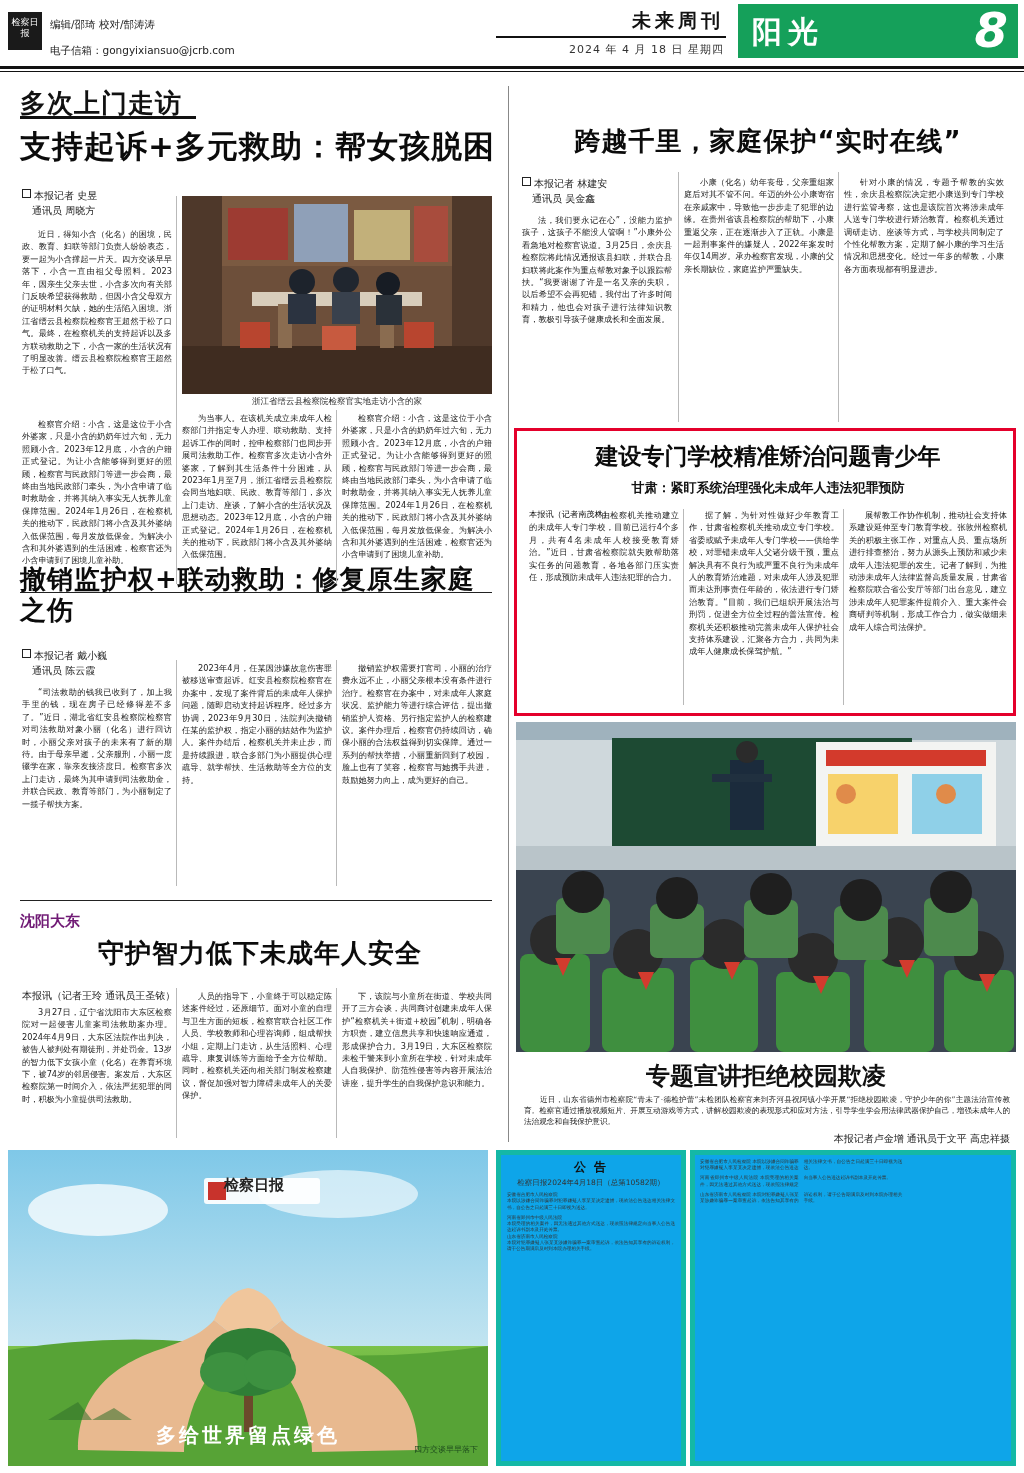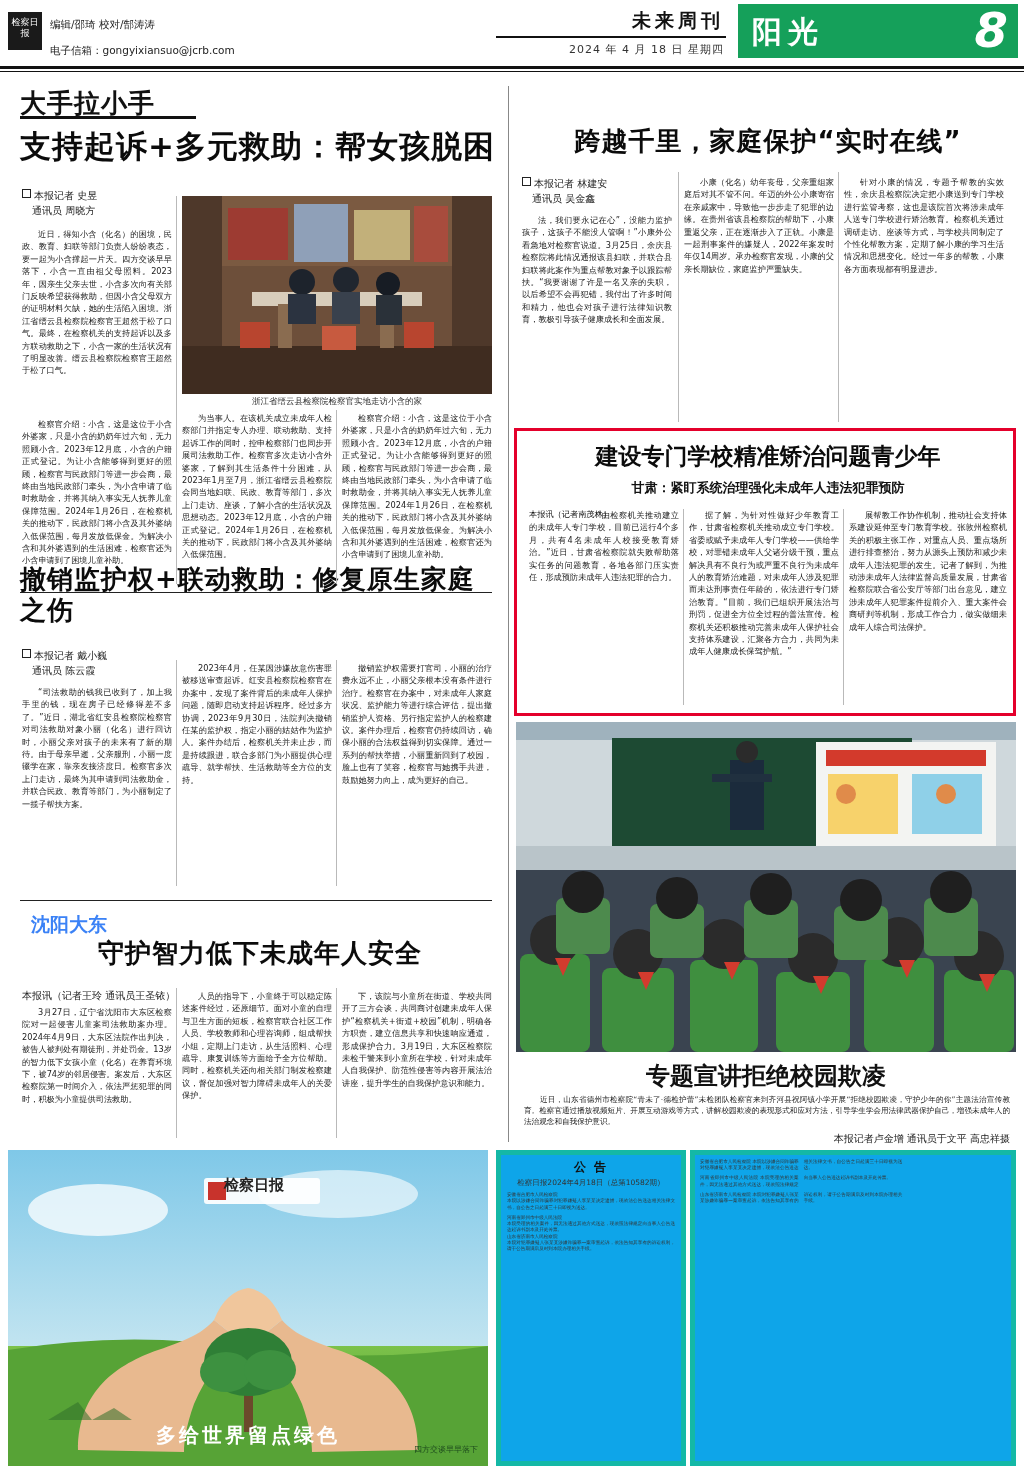--- a/index.html
+++ b/index.html
@@ -78,21 +78,21 @@
 
     <div class="mh-green">
       <div class="mh-green-label">阳光</div>
       <div class="mh-pagenum">8</div>
     </div>
     <div class="mh-rule"></div>
     <div class="mh-rule2"></div>
   </div>
 
   <div class="seclogo">
-    <div class="txt">大手拉小手</div>
+    <div class="txt">多次上门走访</div>
     <div class="bar"></div>
   </div>
 
   <div style="position:absolute;left:20px;top:128px;width:480px;" class="h1">支持起诉+多元救助：帮女孩脱困</div>
 
   <div class="byline" style="position:absolute;left:22px;top:188px;width:110px;">
     <div class="row"><span class="sq"></span><span>本报记者  史昱</span></div>
     <div class="row" style="padding-left:10px;"><span>通讯员  周晓方</span></div>
   </div>
 
@@ -134,21 +134,21 @@
   <div class="byline" style="position:absolute;left:22px;top:648px;width:120px;">
     <div class="row"><span class="sq"></span><span>本报记者  戴小巍</span></div>
     <div class="row" style="padding-left:10px;"><span>通讯员  陈云霞</span></div>
   </div>
 
   <div class="col" style="left:22px;top:686px;width:150px;height:200px;">“司法救助的钱我已收到了，加上我手里的钱，现在房子已经修得差不多了。”近日，湖北省红安县检察院检察官对司法救助对象小丽（化名）进行回访时，小丽父亲对孩子的未来有了新的期待。由于母亲早逝，父亲服刑，小丽一度辍学在家，靠亲友接济度日。检察官多次上门走访，最终为其申请到司法救助金，并联合民政、教育等部门，为小丽制定了一揽子帮扶方案。</div>
   <div class="col" style="left:182px;top:662px;width:150px;height:224px;">2023年4月，任某因涉嫌故意伤害罪被移送审查起诉。红安县检察院检察官在办案中，发现了案件背后的未成年人保护问题，随即启动支持起诉程序。经过多方协调，2023年9月30日，法院判决撤销任某的监护权，指定小丽的姑姑作为监护人。案件办结后，检察机关并未止步，而是持续跟进，联合多部门为小丽提供心理疏导、就学帮扶、生活救助等全方位的支持。</div>
   <div class="col" style="left:342px;top:662px;width:150px;height:224px;">撤销监护权需要打官司，小丽的治疗费永远不止，小丽父亲根本没有条件进行治疗。检察官在办案中，对未成年人家庭状况、监护能力等进行综合评估，提出撤销监护人资格、另行指定监护人的检察建议。案件办理后，检察官仍持续回访，确保小丽的合法权益得到切实保障。通过一系列的帮扶举措，小丽重新回到了校园，脸上也有了笑容，检察官与她携手共进，鼓励她努力向上，成为更好的自己。</div>
 
   <div class="hline" style="left:20px;top:900px;width:472px;"></div>
-  <div style="position:absolute;left:20px;top:912px;font-size:19px;font-weight:bold;color:#3b82f6;margin-left:11px;">沈阳大东</div>
+  <div style="position:absolute;left:20px;top:912px;font-size:15px;font-weight:bold;color:#701a75;">沈阳大东</div>
   <div style="position:absolute;left:20px;top:938px;width:480px;text-align:center;" class="h2">守护智力低下未成年人安全</div>
 
   <div class="byline" style="position:absolute;left:22px;top:988px;width:220px;">
     <div class="row"><span>本报讯（记者王玲</span>
       <span>通讯员王圣铱）</span></div>
   </div>
 
   <div class="col" style="left:22px;top:1006px;width:150px;height:130px;">3月27日，辽宁省沈阳市大东区检察院对一起侵害儿童案司法救助案办理。2024年4月9日，大东区法院作出判决，被告人被判处有期徒刑，并处罚金。13岁的智力低下女孩小童（化名）在养育环境下，被74岁的邻居侵害。案发后，大东区检察院第一时间介入，依法严惩犯罪的同时，积极为小童提供司法救助。</div>
   <div class="col" style="left:182px;top:990px;width:150px;height:146px;">人员的指导下，小童终于可以稳定陈述案件经过，还原细节。面对小童的自理与卫生方面的短板，检察官联合社区工作人员、学校教师和心理咨询师，组成帮扶小组，定期上门走访，从生活照料、心理疏导、康复训练等方面给予全方位帮助。同时，检察机关还向相关部门制发检察建议，督促加强对智力障碍未成年人的关爱保护。</div>
   <div class="col" style="left:342px;top:990px;width:150px;height:146px;">下，该院与小童所在街道、学校共同开了三方会谈，共同商讨创建未成年人保护“检察机关+街道+校园”机制，明确各方职责，建立信息共享和快速响应通道，形成保护合力。3月19日，大东区检察院未检干警来到小童所在学校，针对未成年人自我保护、防范性侵害等内容开展法治讲座，提升学生的自我保护意识和能力。</div>

